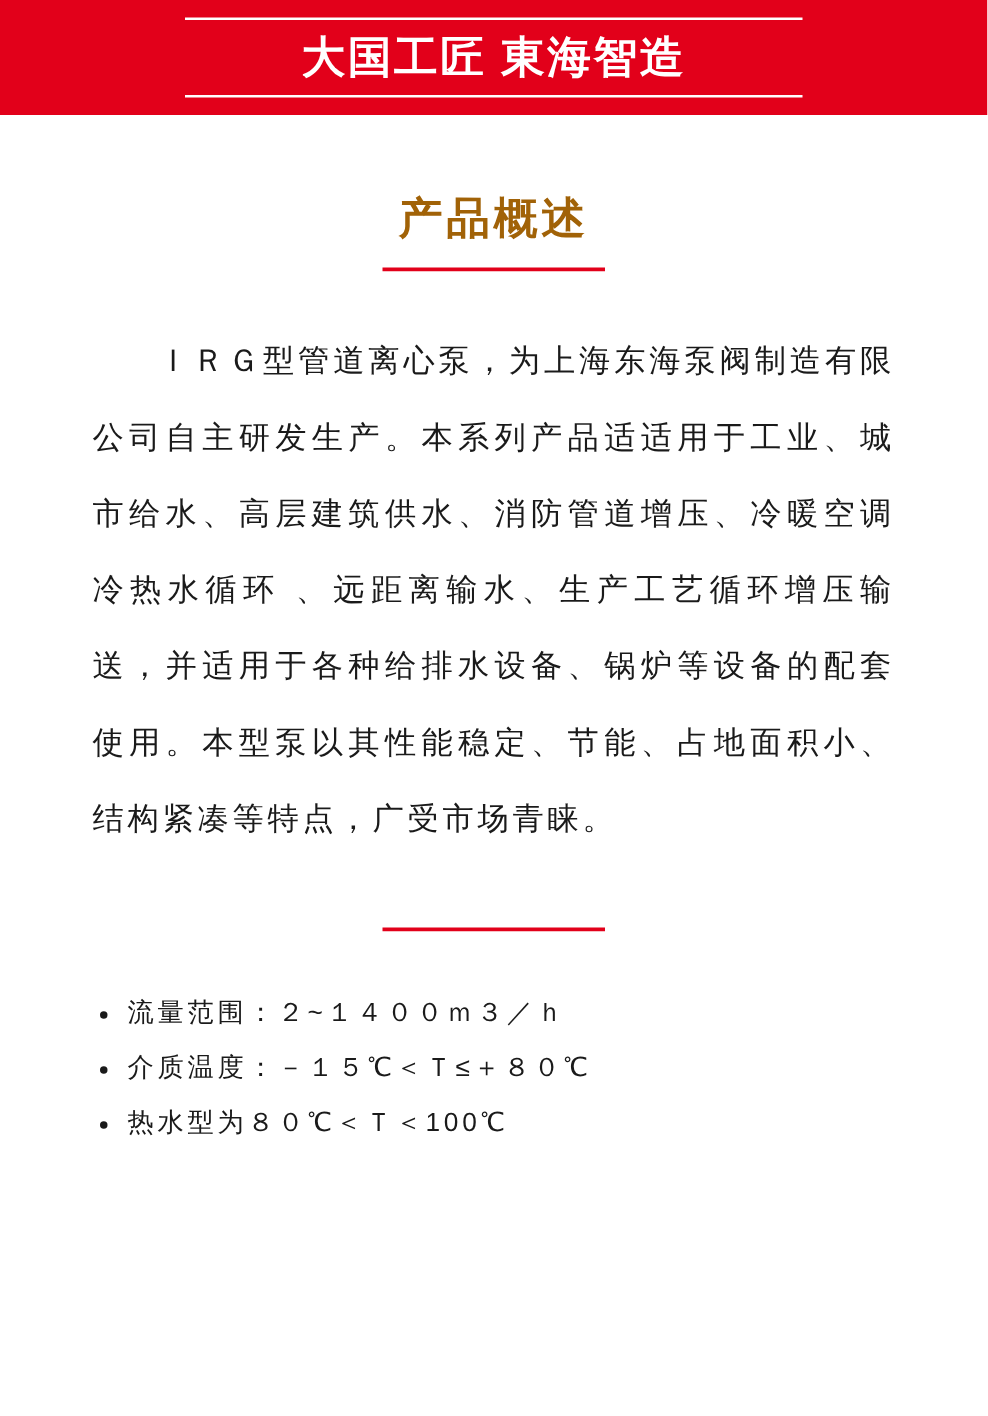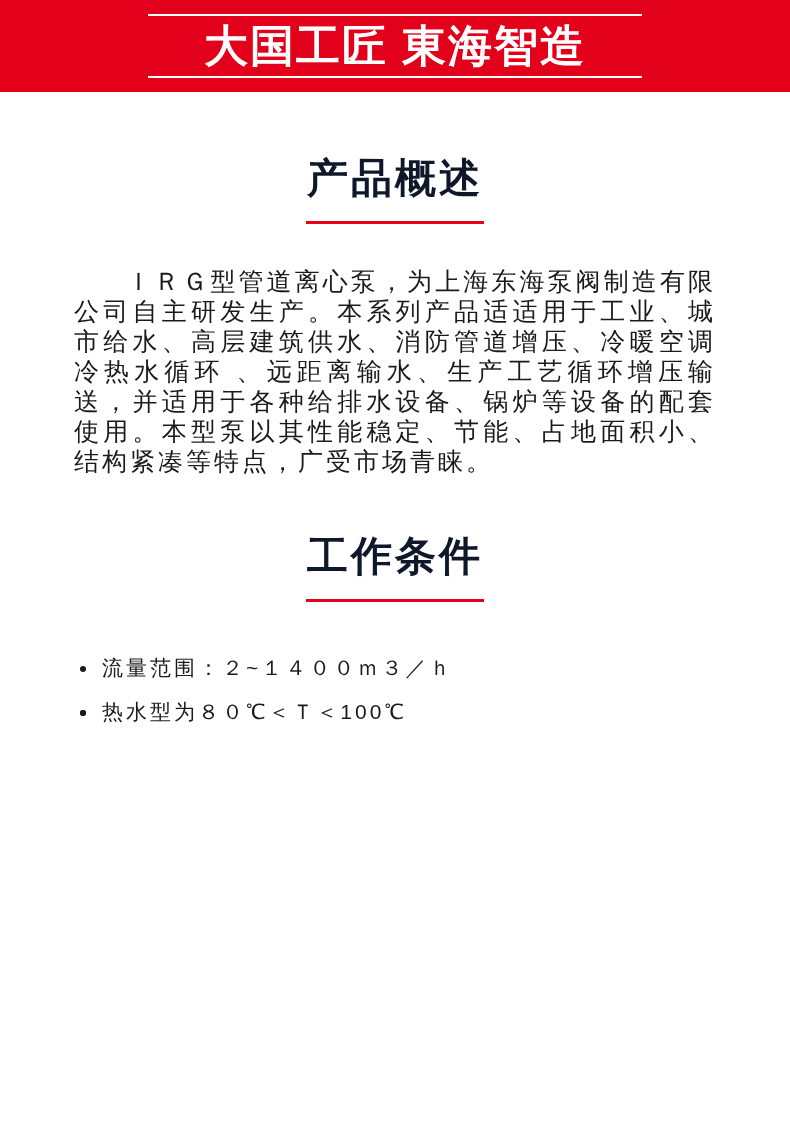--- a/index.html
+++ b/index.html
@@ -41,51 +41,51 @@
   .banner-line.top { top: 14px; }
   .banner-line.bottom { bottom: 14px; }
   .banner-title {
     position: absolute;
     left: 0;
     right: 0;
     top: 50%;
     transform: translateY(-50%);
     text-align: center;
     color: #ffffff;
-    font-size: 44px;
+    font-size: 35px;
     font-weight: bold;
     letter-spacing: 2px;
     white-space: nowrap;
   }
 
   
   .section-heading {
     text-align: center;
     margin-top: 62px;
   }
   .section-heading .sh-text {
     display: inline-block;
-    font-size: 41px;
+    font-size: 35px;
     font-weight: bold;
     letter-spacing: 3px;
-    color: #0f172a;
+    color: #a16207;
     line-height: 1.2;
   }
   .section-heading .sh-rule {
     width: 178px;
     height: 3px;
     background: #e2001a;
     margin: 18px auto 0 auto;
   }
 
   
   .overview-body {
     margin: 42px 74px 0 74px;
     font-size: 25px;
-    line-height: 30px;
+    line-height: 61px;
     letter-spacing: 3px;
     text-align: justify;
     text-justify: inter-character;
     color: #1a1a1a;
   }
   .overview-body .indent { display: inline-block; width: 52px; }
 
   
   .spec-list {
     margin: 44px 0 0 78px;
@@ -126,29 +126,29 @@
 <div class="section-heading">
   <div class="sh-text">产品概述</div>
   <div class="sh-rule"></div>
 </div>
 
 <div class="overview-body">
   <span class="indent"></span><span>ＩＲＧ型管道离心泵，为上海东海泵阀制造有限公司自主研发生产。本系列产品适适用于工业、城市给水、高层建筑供水、消防管道增压、冷暖空调冷热水循环 、远距离输水、生产工艺循环增压输送，并适用于各种给排水设备、锅炉等设备的配套使用。本型泵以其性能稳定、节能、占地面积小、结构紧凑等特点，广受市场青睐。</span>
 </div>
 
 <div class="section-heading work-section">
-  <div class="sh-text">工作条件</div>
   <div class="sh-rule"></div>
 </div>
 
 <ul class="spec-list">
   <li>
     <span class="dot"></span>
     <span>流量范围：２~１４００ｍ３／ｈ</span>
   </li>
   <li>
     <span class="dot"></span>
+    <span>介质温度：－１５℃＜Ｔ≤＋８０℃</span>
   </li>
   <li>
     <span class="dot"></span>
     <span>热水型为８０℃＜Ｔ＜100℃</span>
   </li>
 </ul>
 
 </body></html>

